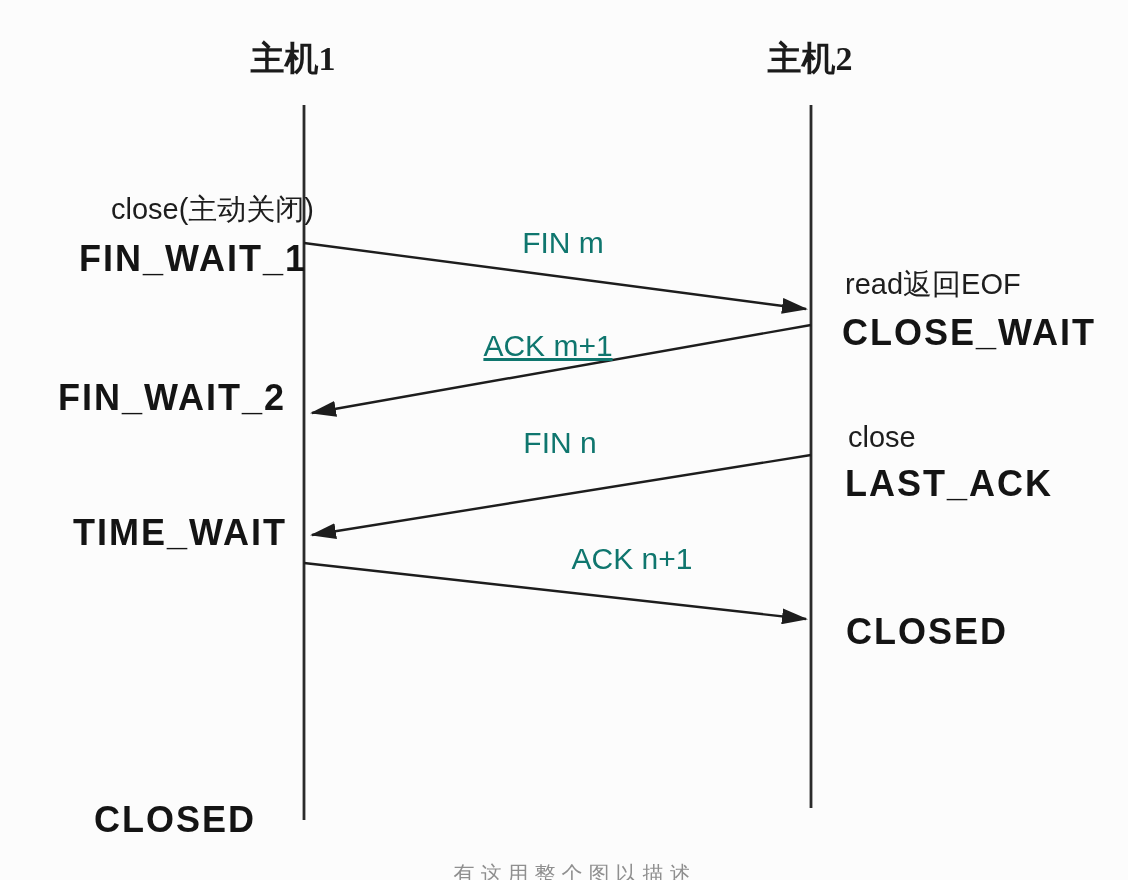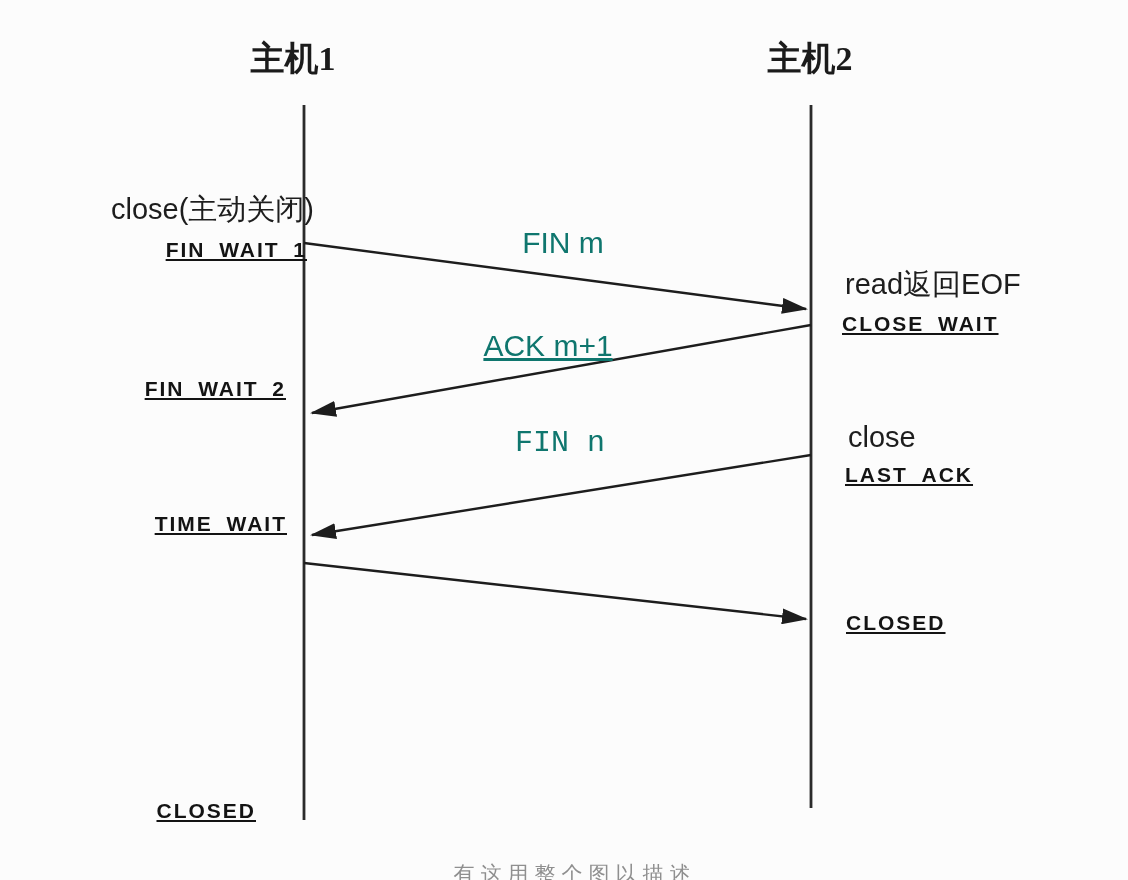--- a/index.html
+++ b/index.html
@@ -34,24 +34,23 @@
   
   .msg-label {
     font-size: 30px;
     color: #0f766e;
     transform: translateX(-50%);
   }
 
   
   .state {
     font-weight: 800;
-    font-size: 21px;
+    font-size: 36px;
     letter-spacing: 2px;
     color: #141414;
-    text-decoration: underline;
   }
   .note {
     font-weight: 400;
     font-size: 29px;
     color: #1d1d1d;
   }
   .left-col  { text-align: right; }
   .right-col { text-align: left; }
 
   
@@ -65,21 +64,21 @@
   #lbl-closed-left  { right: 872px; top: 799px; }
 
   #lbl-read-eof     { left: 845px; top: 265px; }
   #lbl-close-wait   { left: 842px; top: 312px; }
   #lbl-close-right  { left: 848px; top: 421px; }
   #lbl-last-ack     { left: 845px; top: 463px; text-align: center; }
   #lbl-closed-right { left: 846px; top: 611px; }
 
   #msg-fin-m  { left: 563px; top: 226px; }
   #msg-ack-m1 { left: 548px; top: 329px; text-decoration: underline; }
-  #msg-fin-n  { left: 560px; top: 426px; font-family: Liberation Mono, monospace; }
+  #msg-fin-n  { left: 560px; top: 426px; }
   #msg-ack-n1 { left: 632px; top: 542px; }
 
   #caption {
     left: 575px; top: 860px;
     font-size: 21px;
     letter-spacing: 6px;
     color: #8f8f8f;
     transform: translateX(-50%);
   }
 </style>
@@ -115,16 +114,17 @@
 
   <div class="abs state right-col" id="lbl-close-wait">CLOSE_WAIT</div>
   <div class="abs note right-col" id="lbl-read-eof">read返回EOF</div>
   <div class="abs note right-col" id="lbl-close-right">close</div>
   <div class="abs state right-col" id="lbl-last-ack">LAST_ACK</div>
   <div class="abs state right-col" id="lbl-closed-right">CLOSED</div>
 
   <div class="abs msg-label" id="msg-fin-m">FIN m</div>
   <div class="abs msg-label" id="msg-ack-m1">ACK m+1</div>
   <div class="abs msg-label" id="msg-fin-n">FIN n</div>
+  <div class="abs msg-label" id="msg-ack-n1">ACK n+1</div>
 
   <div class="abs" id="caption">有这用整个图以描述</div>
 
 </div>
 
 </body></html>

